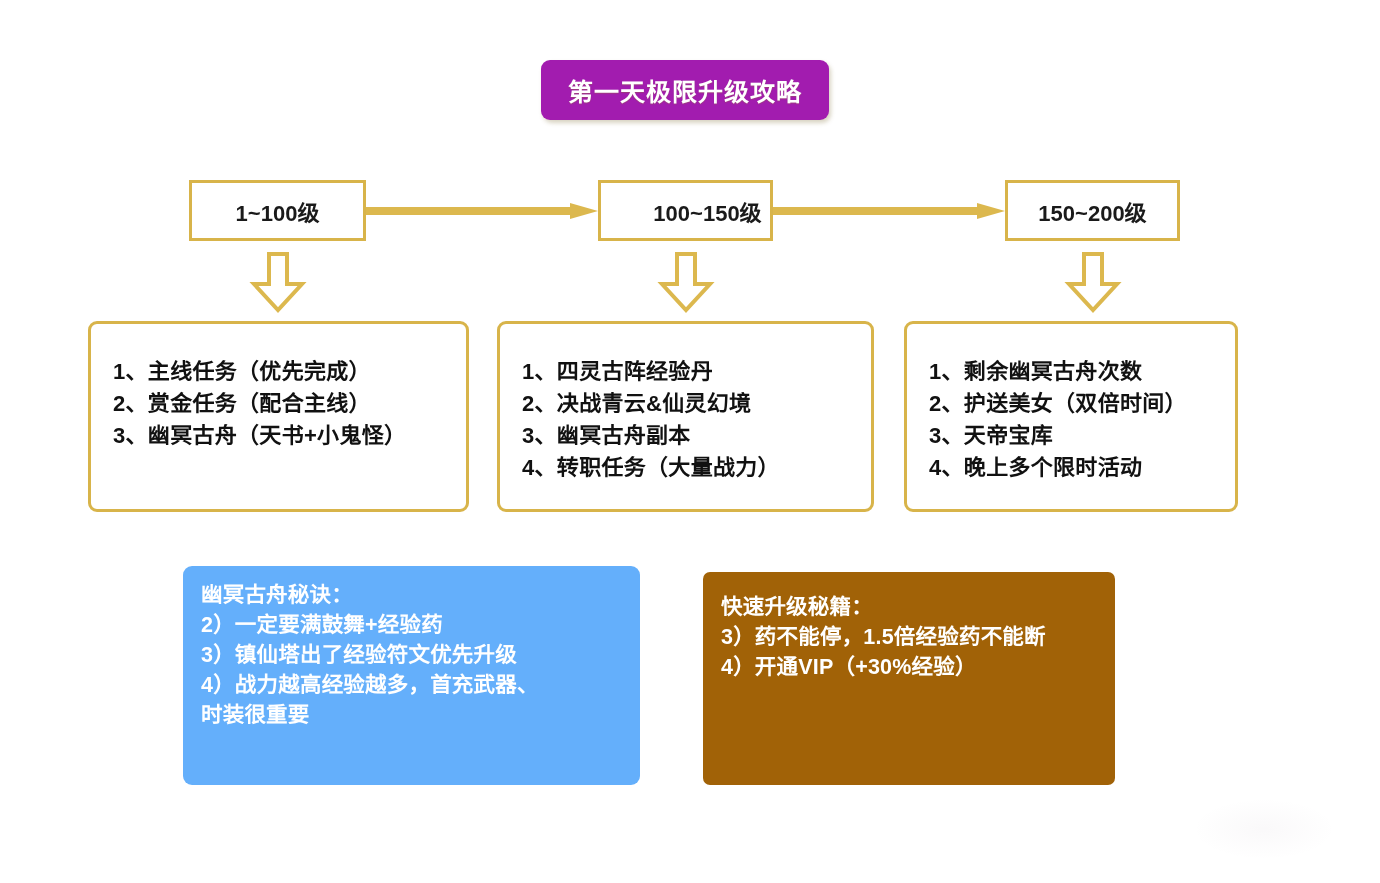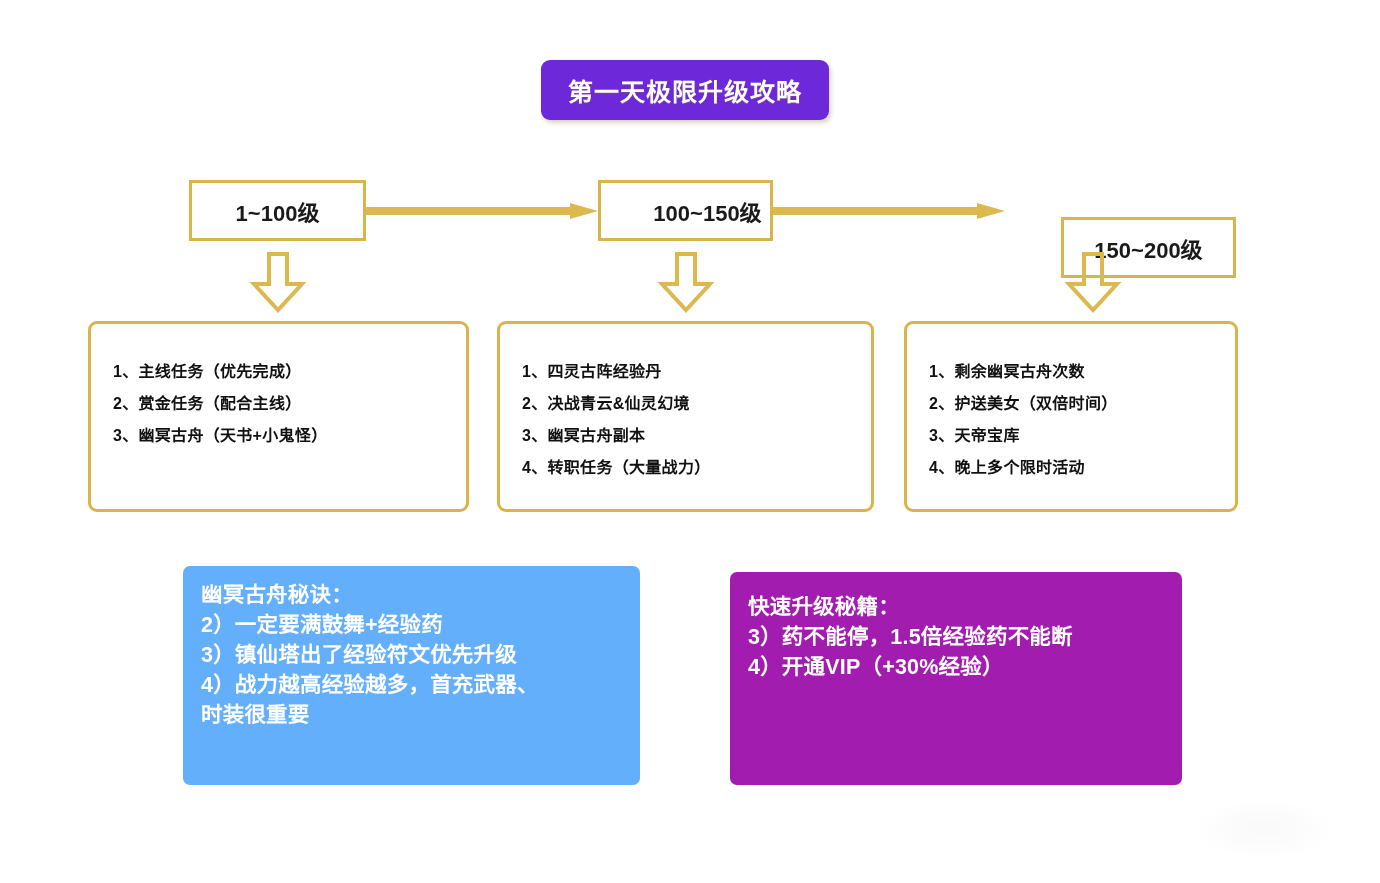--- a/index.html
+++ b/index.html
@@ -22,21 +22,21 @@
     background: #ffffff;
   }
 
   
   .title-banner {
     position: absolute;
     left: 541px;
     top: 60px;
     width: 288px;
     height: 60px;
-    background: #6d28d9;
+    background: #a21caf;
     border-radius: 9px;
     display: flex;
     align-items: center;
     justify-content: center;
     box-shadow: 2px 3px 4px rgba(120,100,40,0.28);
   }
   .title-banner .title-text {
     color: #ffffff;
     font-size: 25px;
     font-weight: bold;
@@ -59,21 +59,21 @@
     box-sizing: border-box;
   }
   .stage-box .stage-label {
     font-size: 22px;
     font-weight: bold;
     color: #1a1a1a;
     white-space: nowrap;
   }
   #stage-0 { left: 189px; width: 177px; }
   #stage-1 { left: 598px; width: 175px; padding-left: 44px; }
-  #stage-2 { left: 1061px; width: 175px; margin-top: 37px; }
+  #stage-2 { left: 1005px; width: 175px; }
 
   
   .h-arrow {
     position: absolute;
     top: 203px;
     height: 16px;
   }
   #h-arrow-0 { left: 366px; width: 232px; }
   #h-arrow-1 { left: 773px; width: 232px; }
   .h-arrow .shaft {
@@ -115,48 +115,49 @@
     background: #ffffff;
     border: 3px solid #D8B44A;
     border-radius: 9px;
     box-sizing: border-box;
     padding: 32px 0 0 22px;
   }
   #task-box-0 { left: 88px; width: 381px; }
   #task-box-1 { left: 497px; width: 377px; }
   #task-box-2 { left: 904px; width: 334px; }
   .task-line {
-    font-size: 16px;
+    font-size: 22px;
     font-weight: bold;
     color: #111111;
     line-height: 32px;
     white-space: nowrap;
     letter-spacing: 0.3px;
   }
 
   
   .tip-panel {
     position: absolute;
     border-radius: 7px;
     box-sizing: border-box;
     padding: 14px 0 0 18px;
   }
   #tip-panel-0 {
     left: 183px;
     top: 566px;
     width: 457px;
     height: 219px;
     background: #64AFFB;
+    border-radius: 9px;
   }
   #tip-panel-1 {
-    left: 730px;
+    left: 703px;
     top: 572px;
-    width: 452px;
+    width: 412px;
     height: 213px;
-    background: #a21caf;
+    background: #a16207;
   }
   .tip-heading,
   .tip-line {
     color: #ffffff;
     font-size: 21.5px;
     font-weight: bold;
     line-height: 30px;
     white-space: nowrap;
     letter-spacing: 0.2px;
   }

